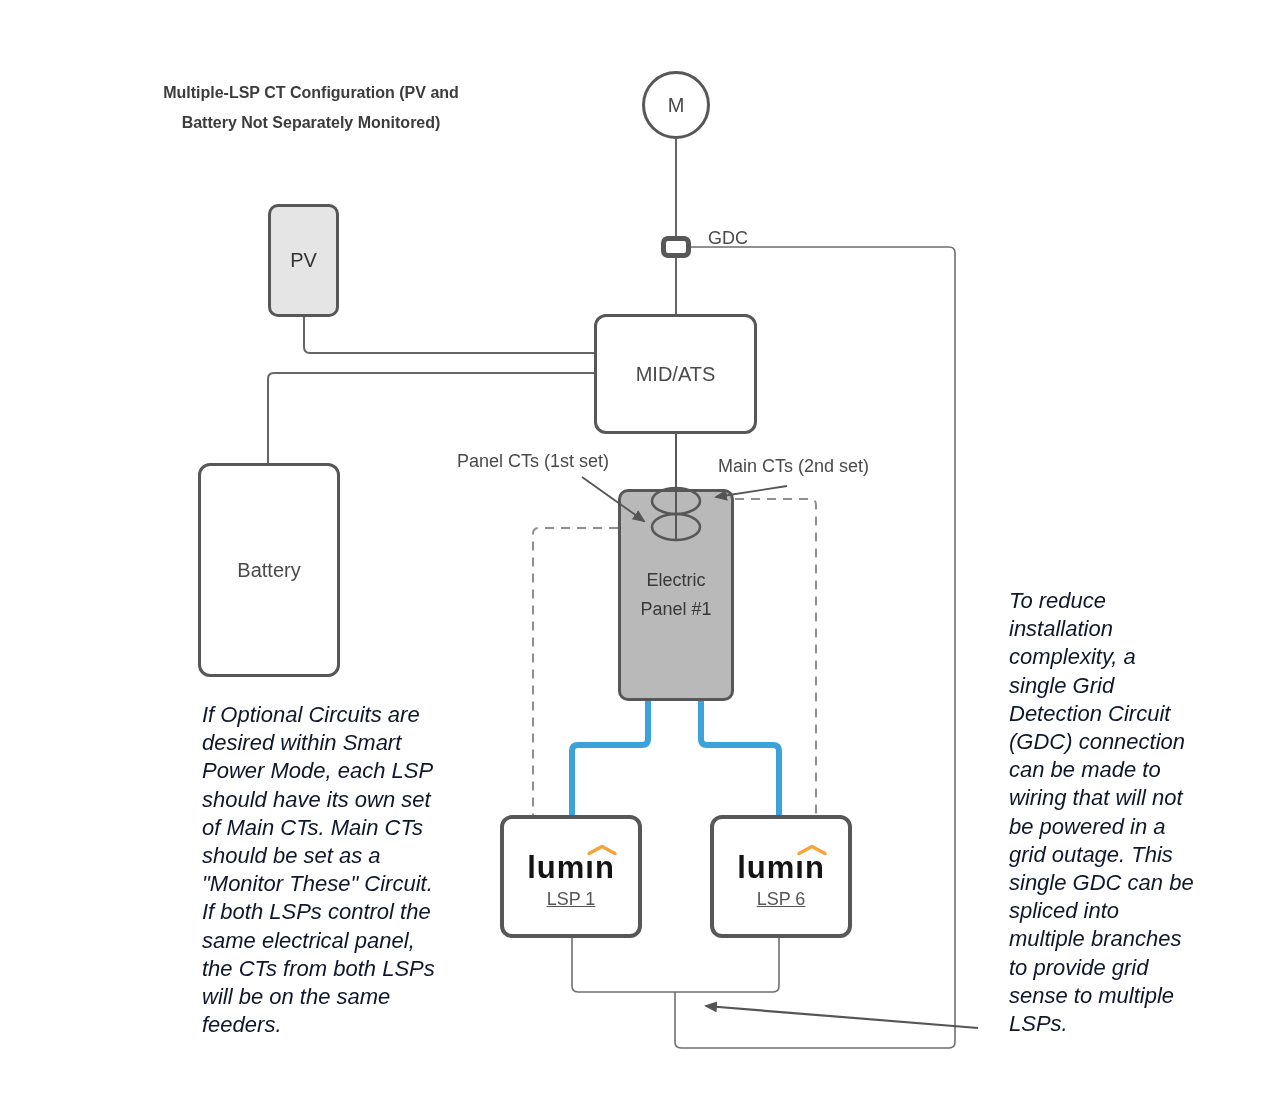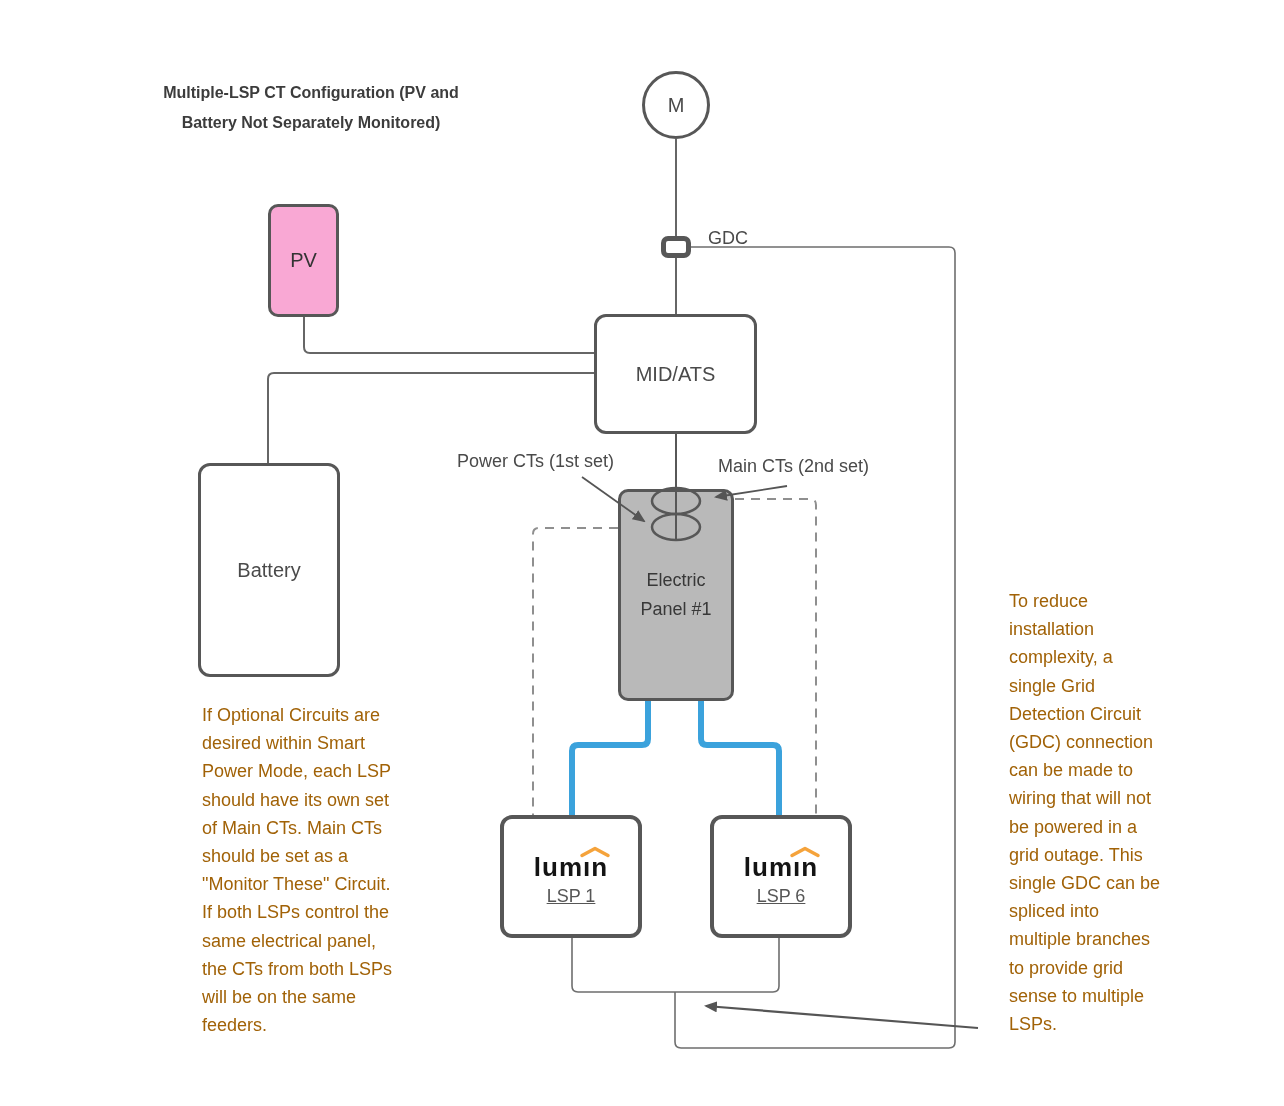--- a/index.html
+++ b/index.html
@@ -12,41 +12,41 @@
     position:absolute;left:85px;top:78px;width:452px;
     font-size:16px;font-weight:bold;line-height:30px;color:#3c3c3c;
     text-align:center;white-space:pre-line;
   }
   .node{
     position:absolute;box-sizing:border-box;border:3px solid #575757;background:#ffffff;
     display:flex;align-items:center;justify-content:center;
     color:#4a4a4a;font-size:20px;
   }
   .node-meter{left:642px;top:71px;width:68px;height:68px;border-radius:50%;}
-  .node-pv{left:268px;top:204px;width:71px;height:113px;border-radius:10px;background:#f9a8d4;color:#333333;}
+  .node-pv{left:268px;top:204px;width:71px;height:113px;border-radius:10px;background:#e5e5e5;color:#333333;}
   .node-mid{left:594px;top:314px;width:163px;height:120px;border-radius:12px;}
   .node-battery{left:198px;top:463px;width:142px;height:214px;border-radius:12px;}
   .node-panel{
     left:618px;top:489px;width:116px;height:212px;border-radius:10px;background:#b9b9b9;
     color:#383838;font-size:18px;line-height:29px;text-align:center;white-space:pre-line;
   }
   .node-gdc{left:661px;top:236px;width:30px;height:22px;border-radius:7px;border-width:5px;}
   .node-lsp{width:142px;height:123px;border-radius:12px;border-width:4px;flex-direction:column;top:815px;}
   .node-lsp1{left:500px;}
   .node-lsp2{left:710px;}
-  .brand{position:relative;display:inline-block;font-size:26px;font-weight:bold;
+  .brand{position:relative;display:inline-block;font-size:31px;font-weight:bold;
          letter-spacing:1px;color:#141414;line-height:1;margin-top:8px;}
   .brand svg{position:absolute;top:-8px;right:-4px;}
   .lsp-label{font-size:18px;color:#565656;margin-top:6px;text-decoration:underline;}
   .float-label{position:absolute;font-size:18px;color:#4a4a4a;white-space:nowrap;}
   .label-gdc{left:708px;top:228px;text-align:center;}
   .label-cts1{left:457px;top:451px;}
   .label-cts2{left:718px;top:456px;}
   .note{
-    position:absolute;font-size:18px;line-height:28.2px;color:#a16207;
+    position:absolute;font-size:22px;font-style:italic;line-height:28.2px;color:#0f172a;
     white-space:pre-line;
   }
   .note-left{left:202px;top:701px;width:290px;}
   .note-right{left:1009px;top:587px;width:230px;}
 </style>
 </head>
 <body>
 
 <div class="canvas">
 
@@ -111,21 +111,21 @@
   <div class="node node-lsp node-lsp2">
     <span class="brand">
       <span>lumın</span>
       <svg width="34" height="12">
         <polyline points="4,9.5 17,2.5 30,9.5" stroke="#f5a33b" stroke-width="3.5" fill="none" stroke-linecap="round" stroke-linejoin="round"></polyline>
       </svg>
     </span>
     <span class="lsp-label">LSP 6</span>
   </div>
 
-  <div class="float-label label-cts1">Power CTs (1st set)</div>
+  <div class="float-label label-cts1">Panel CTs (1st set)</div>
   <div class="float-label label-cts2">Main CTs (2nd set)</div>
 
   <div class="note note-left">If Optional Circuits are
 desired within Smart
 Power Mode, each LSP
 should have its own set
 of Main CTs. Main CTs
 should be set as a
 "Monitor These" Circuit.
 If both LSPs control the

